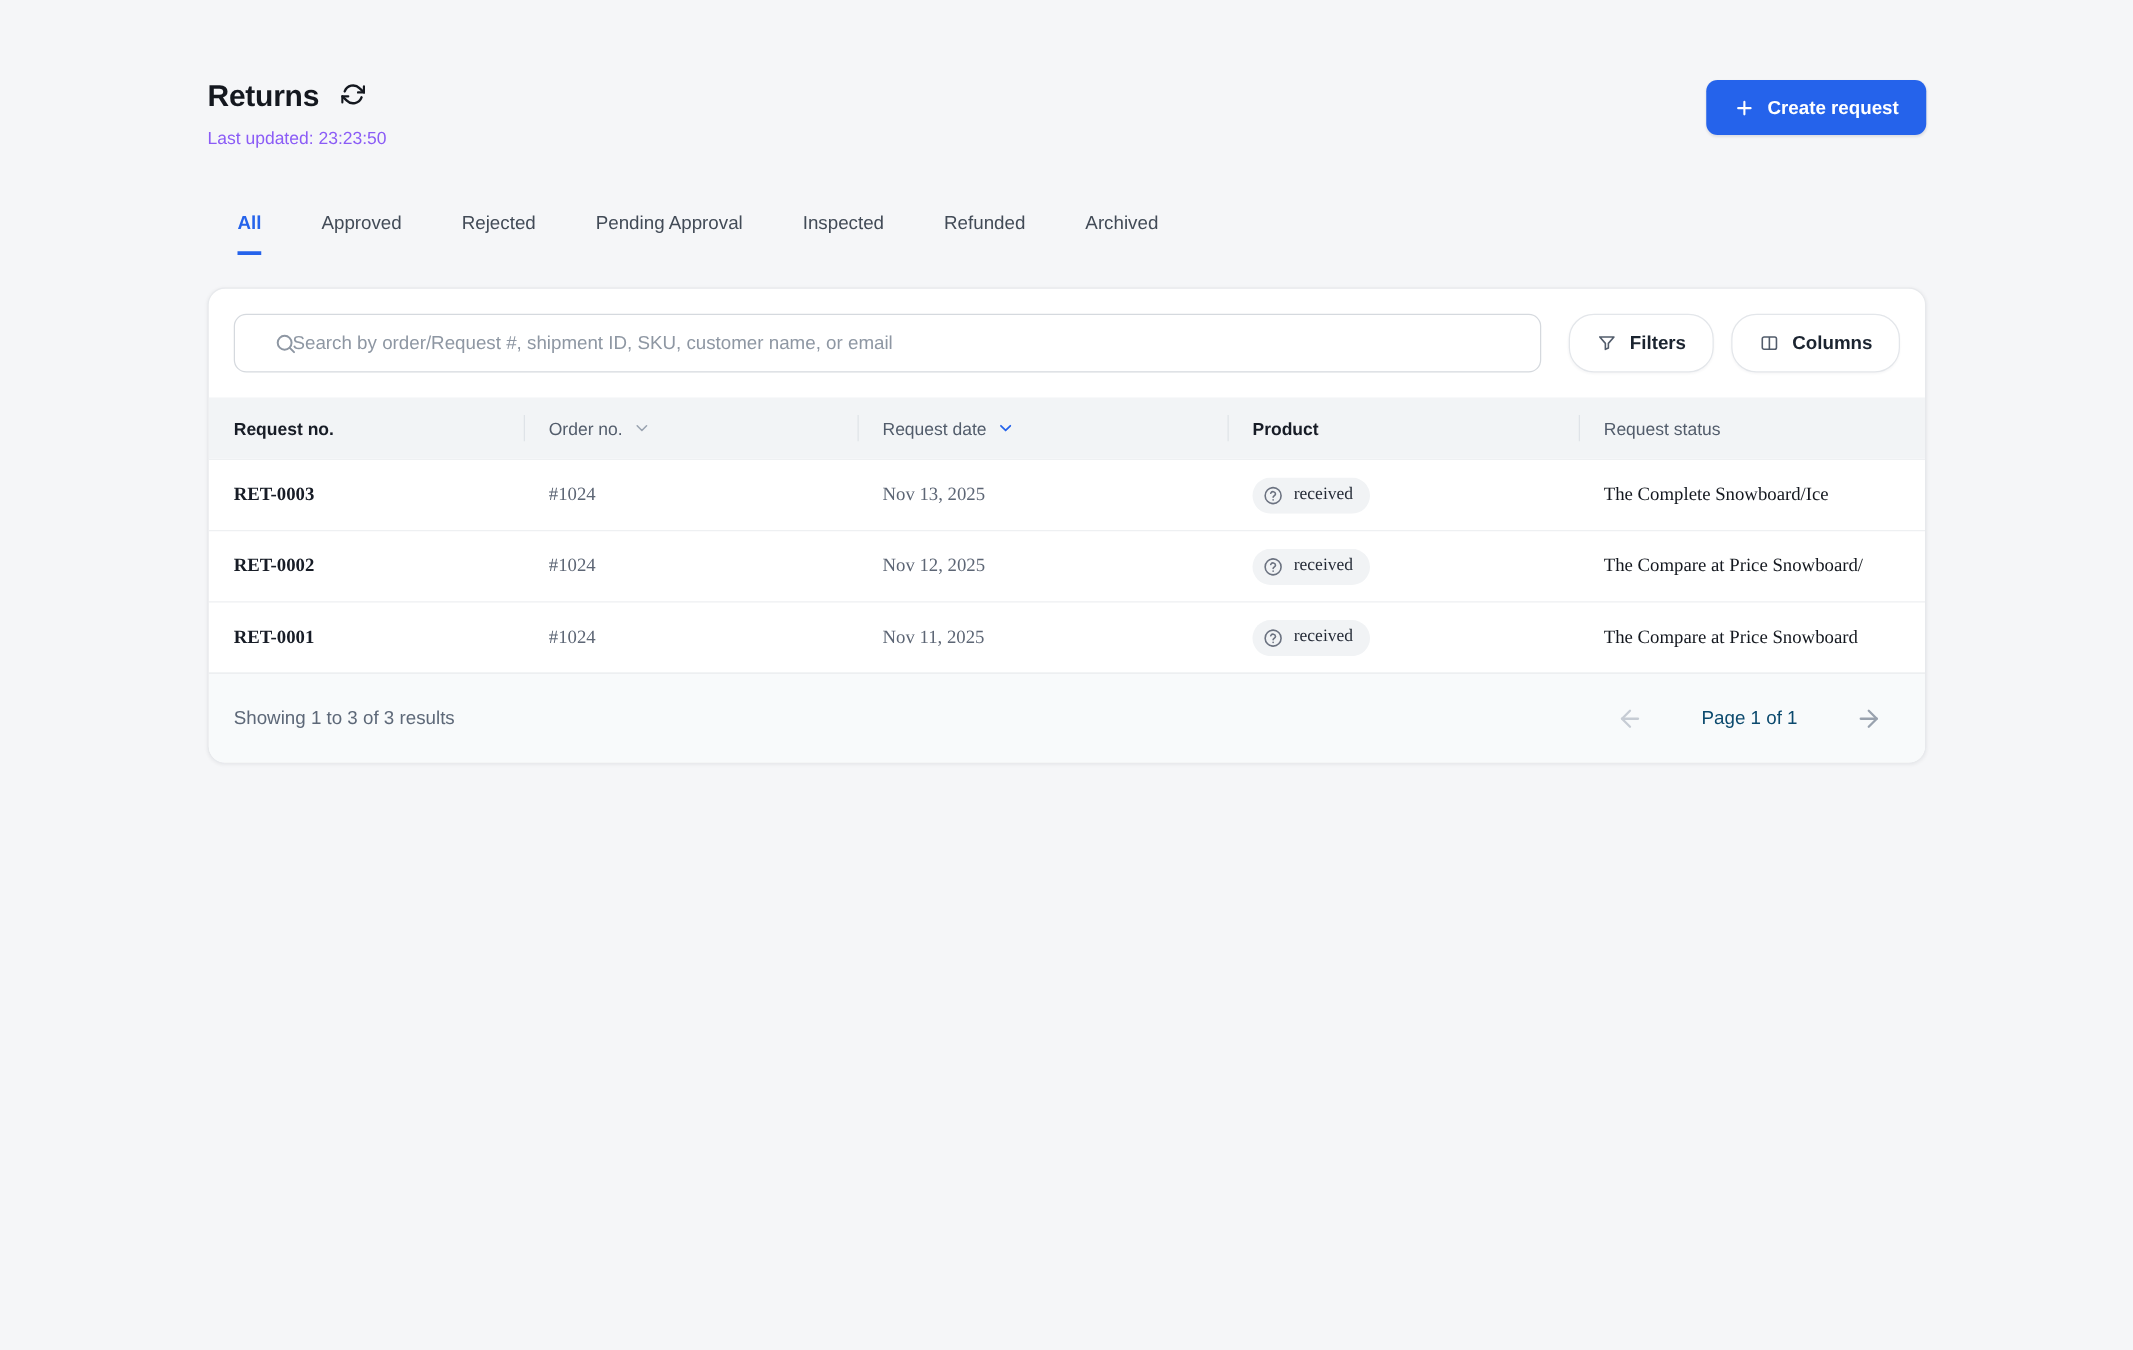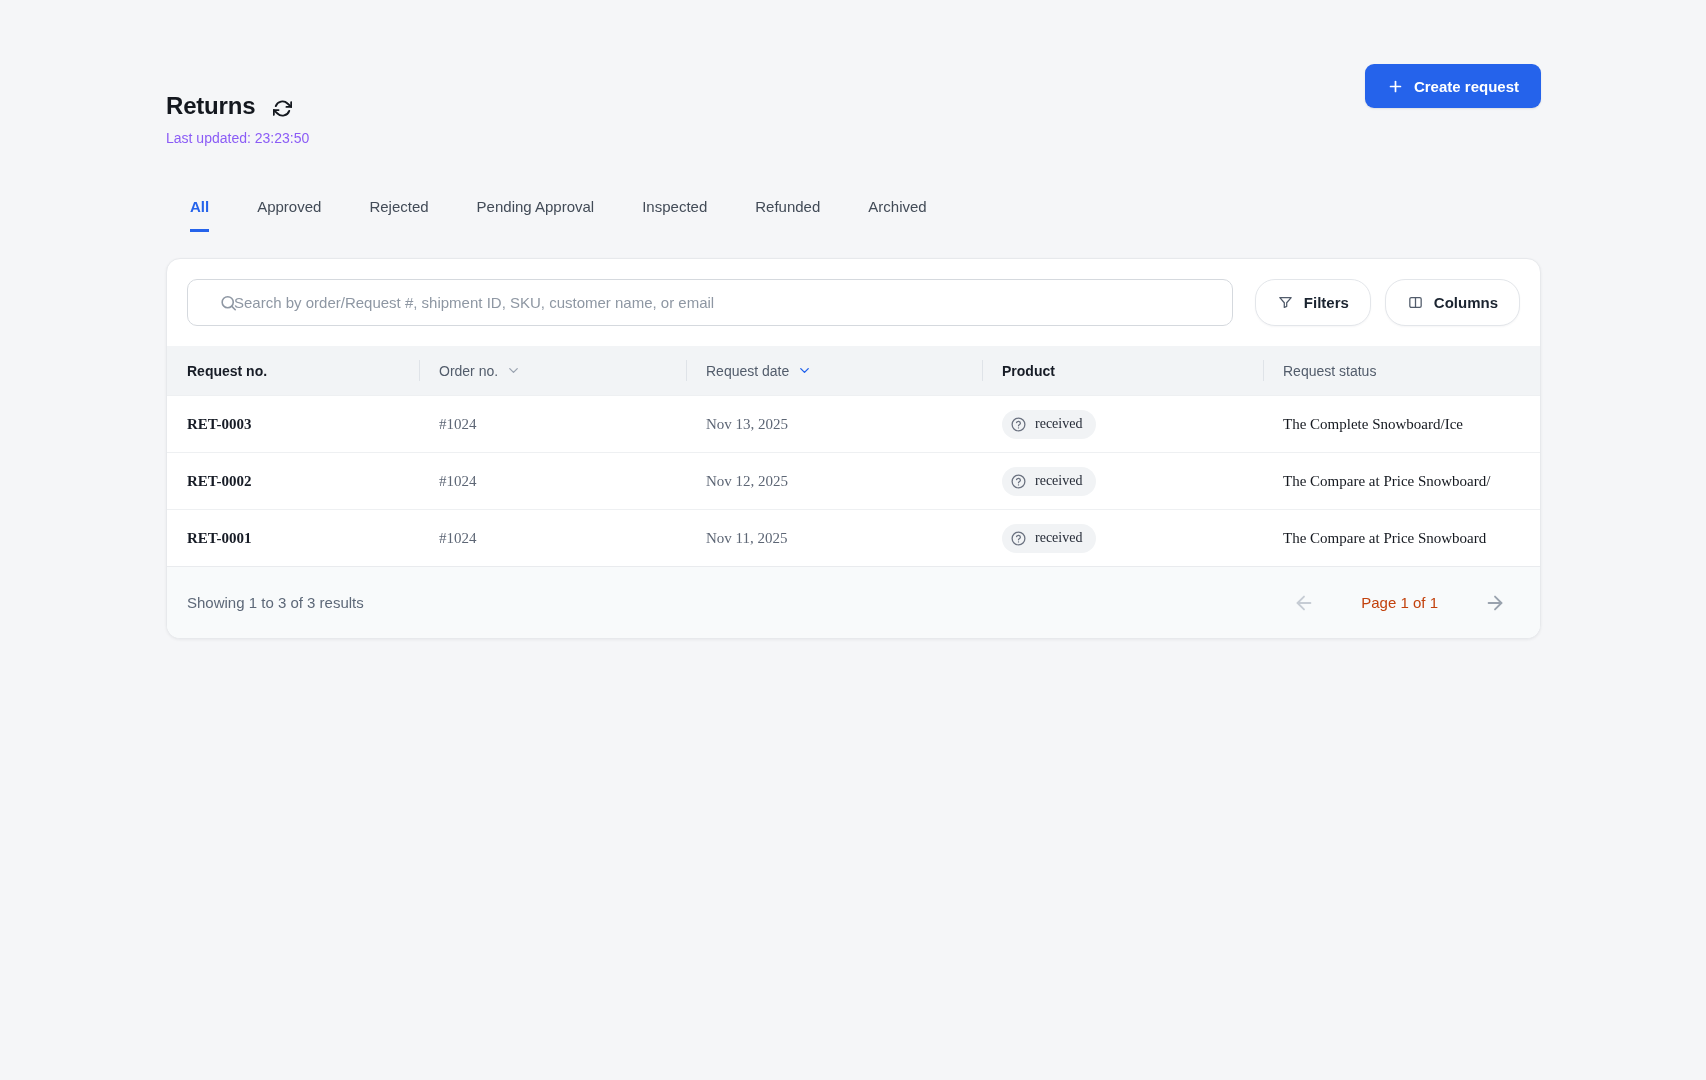--- a/index.html
+++ b/index.html
@@ -6,21 +6,21 @@
   html,body { width: 1706px; height: 1080px; }
   body {
     background: #f5f6f8;
     font-family: "Liberation Sans", sans-serif;
     color: #171c26;
   }
   .content { padding: 64px 165px 0 166px; }
 
   
   .page-header { display: flex; justify-content: space-between; align-items: flex-start; }
-  .title-row { display: flex; align-items: flex-end; gap: 16px; margin-top: 28px; }
+  .title-row { display: flex; align-items: flex-start; gap: 16px; }
   .page-title { font-size: 24px; font-weight: 700; letter-spacing: -0.2px; color: #14181f; }
   .refresh-btn { background: none; border: none; cursor: pointer; display: flex; align-items: center; padding: 2px; }
   .refresh-btn svg { stroke: #14181f; }
   .last-updated { margin-top: 10px; font-size: 14px; color: #8b5cf6; }
   .create-btn {
     display: flex; align-items: center; gap: 10px;
     background: #2563eb; color: #ffffff; border: none; cursor: pointer;
     font-size: 15px; font-weight: 700; font-family: inherit;
     height: 44px; padding: 0 22px; border-radius: 9px;
     box-shadow: 0 1px 2px rgba(16,24,40,.1);
@@ -96,21 +96,21 @@
   .tbl-footer {
     display: flex; justify-content: space-between; align-items: center;
     height: 72px; background: #f8fafb; border-top: 1px solid #e9ebee;
     padding: 0 34px 0 20px;
   }
   .results-summary { font-size: 15px; color: #5d6878; }
   .pagination { display: flex; align-items: center; gap: 46px; }
   .page-arrow { background: none; border: none; cursor: pointer; display: flex; align-items: center; padding: 0; }
   .page-arrow.prev svg { stroke: #c6ccd4; }
   .page-arrow.next svg { stroke: #99a2ae; }
-  .page-label { font-size: 15px; color: #c2410c; }
+  .page-label { font-size: 15px; color: #0c4a6e; }
 </style>
 </head>
 <body>
 
 <div class="content">
 
   <div class="page-header">
     <div>
       <div class="title-row">
         <h1 class="page-title">Returns</h1>

